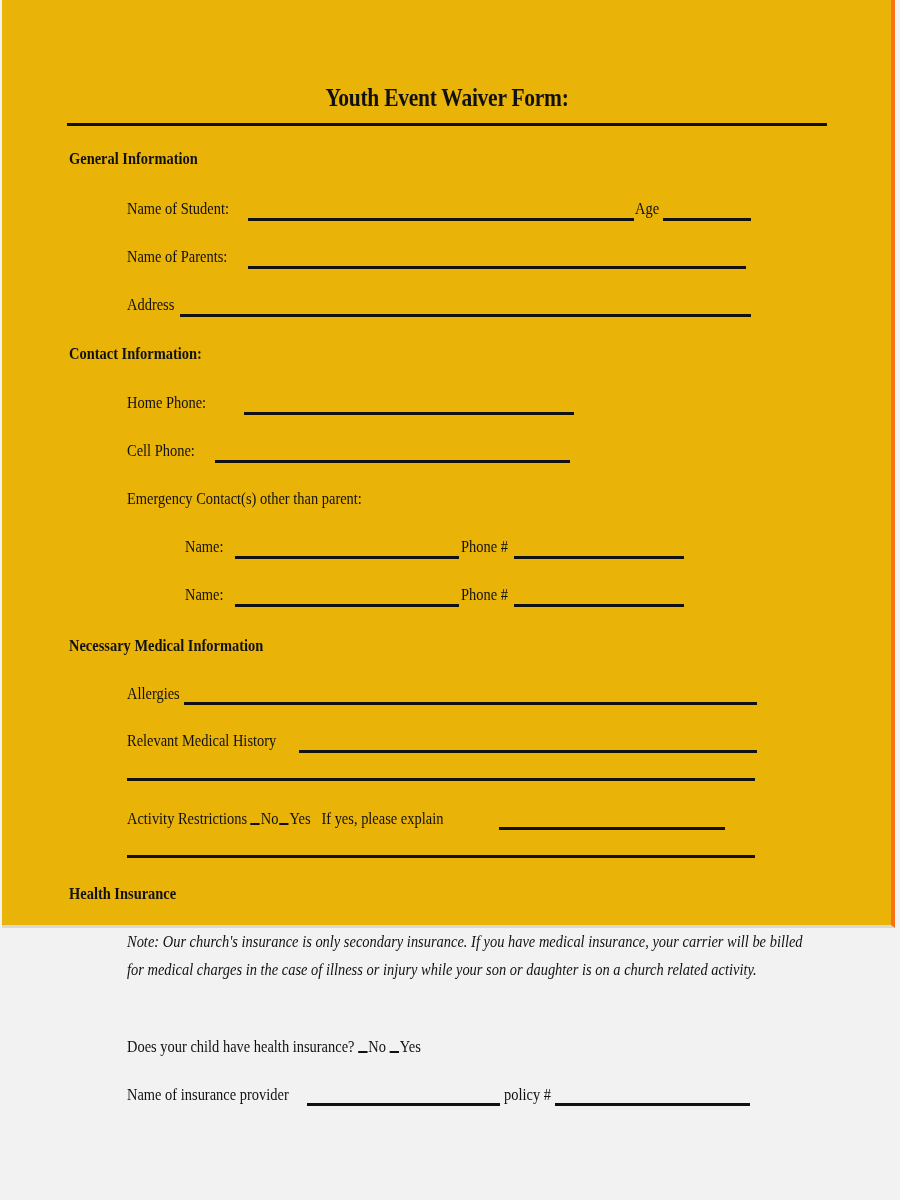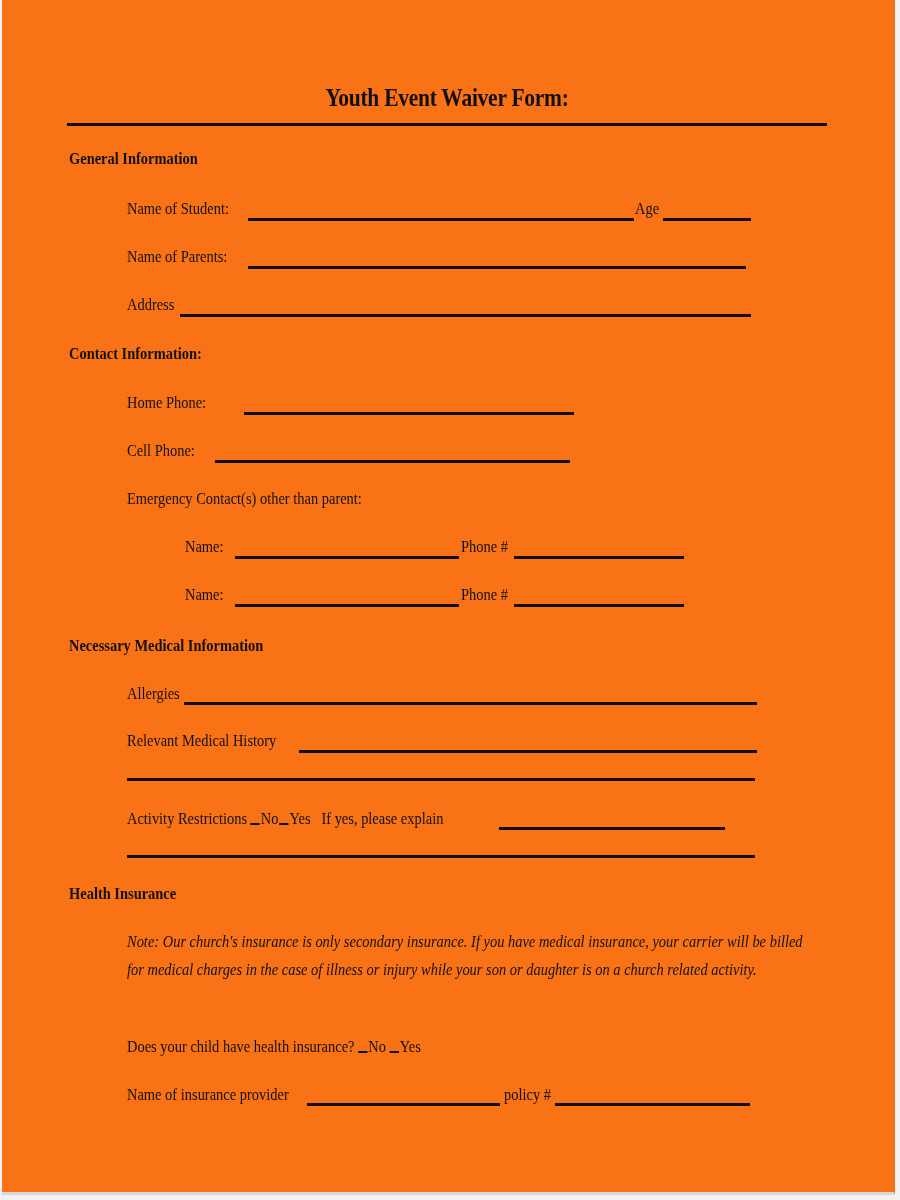--- a/index.html
+++ b/index.html
@@ -4,23 +4,23 @@
 <style>
   html, body { margin: 0; padding: 0; }
   body {
     width: 900px; height: 1200px; overflow: hidden;
     background: #f2f2f2;
     font-family: "Liberation Serif", "DejaVu Serif", serif;
     color: #111;
     position: relative;
   }
   .page {
-    position: absolute; left: 2px; top: 0; width: 893px; height: 1195px;
-    background: #f97316;
-    border-right: 1px solid #f97316;
+    position: absolute; left: 2px; top: 0; width: 893px; height: 928px;
+    background: #eab308;
+    border-right: 4px solid #f97316;
     border-bottom: 3px solid #d8d8d8;
     box-sizing: border-box;
   }
   .abs { position: absolute; white-space: nowrap; }
   .title {
     left: 0; width: 890px; top: 84px; text-align: center;
     font-size: 25px; font-weight: bold; letter-spacing: -0.3px;
     transform: scaleX(0.86); transform-origin: 445px 0;
   }
   .rule-top { left: 65px; top: 123px; width: 760px; height: 3px; background: #111; }

